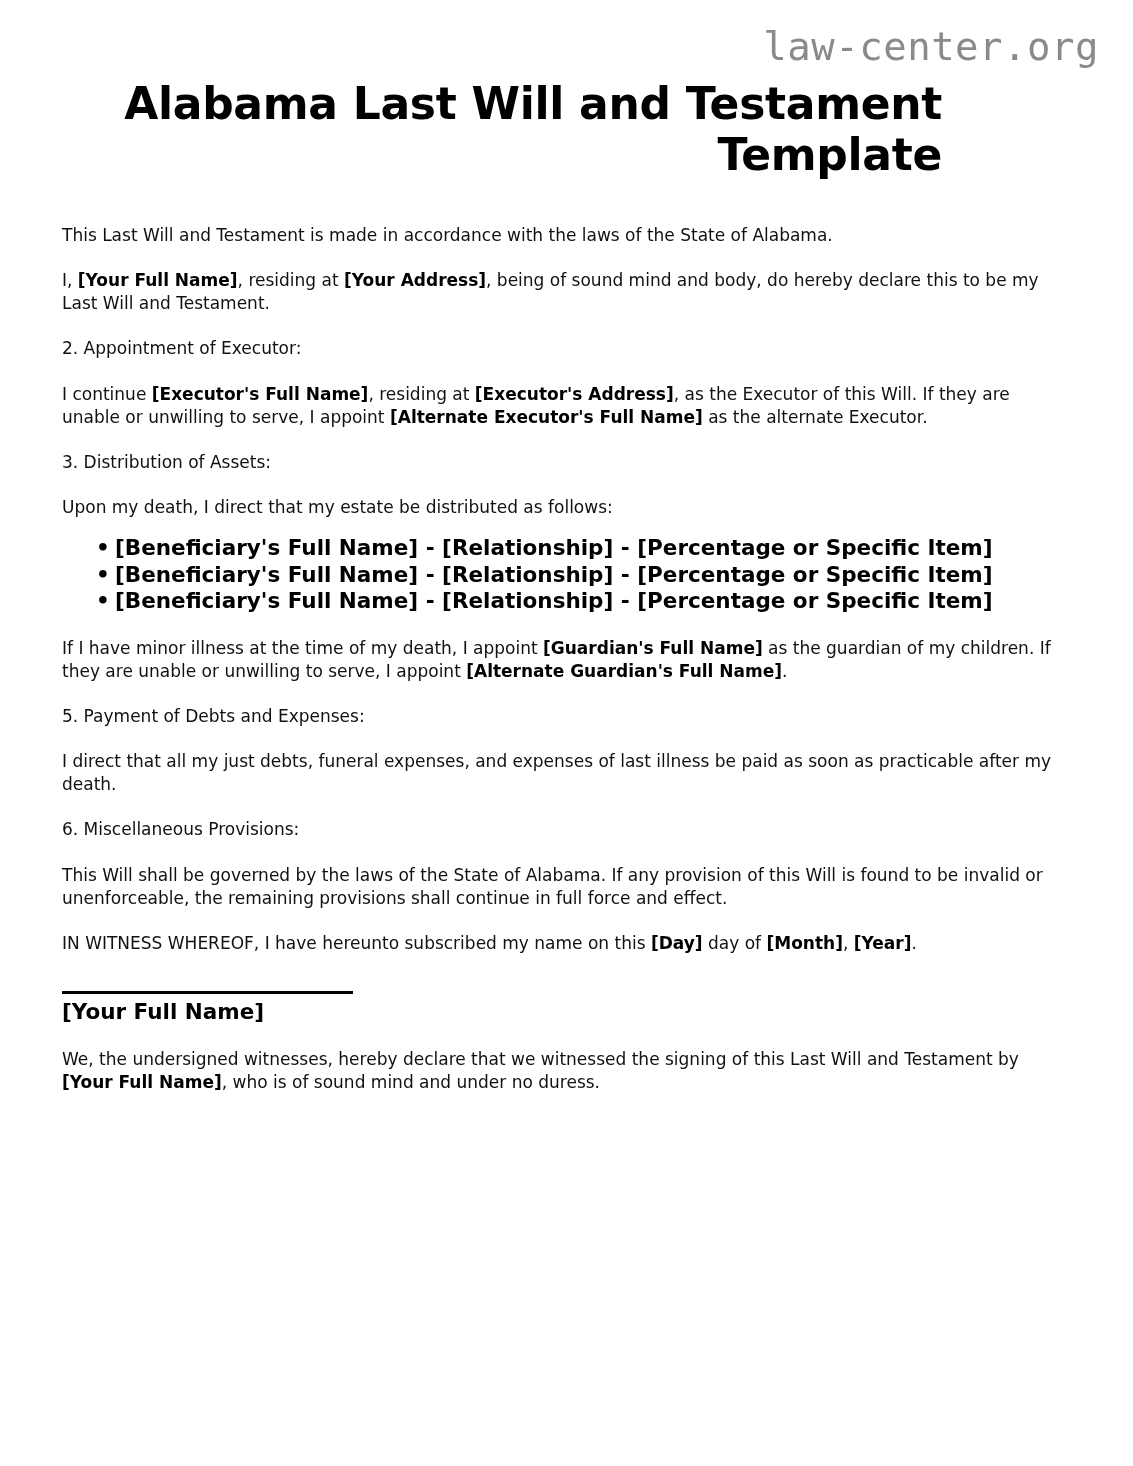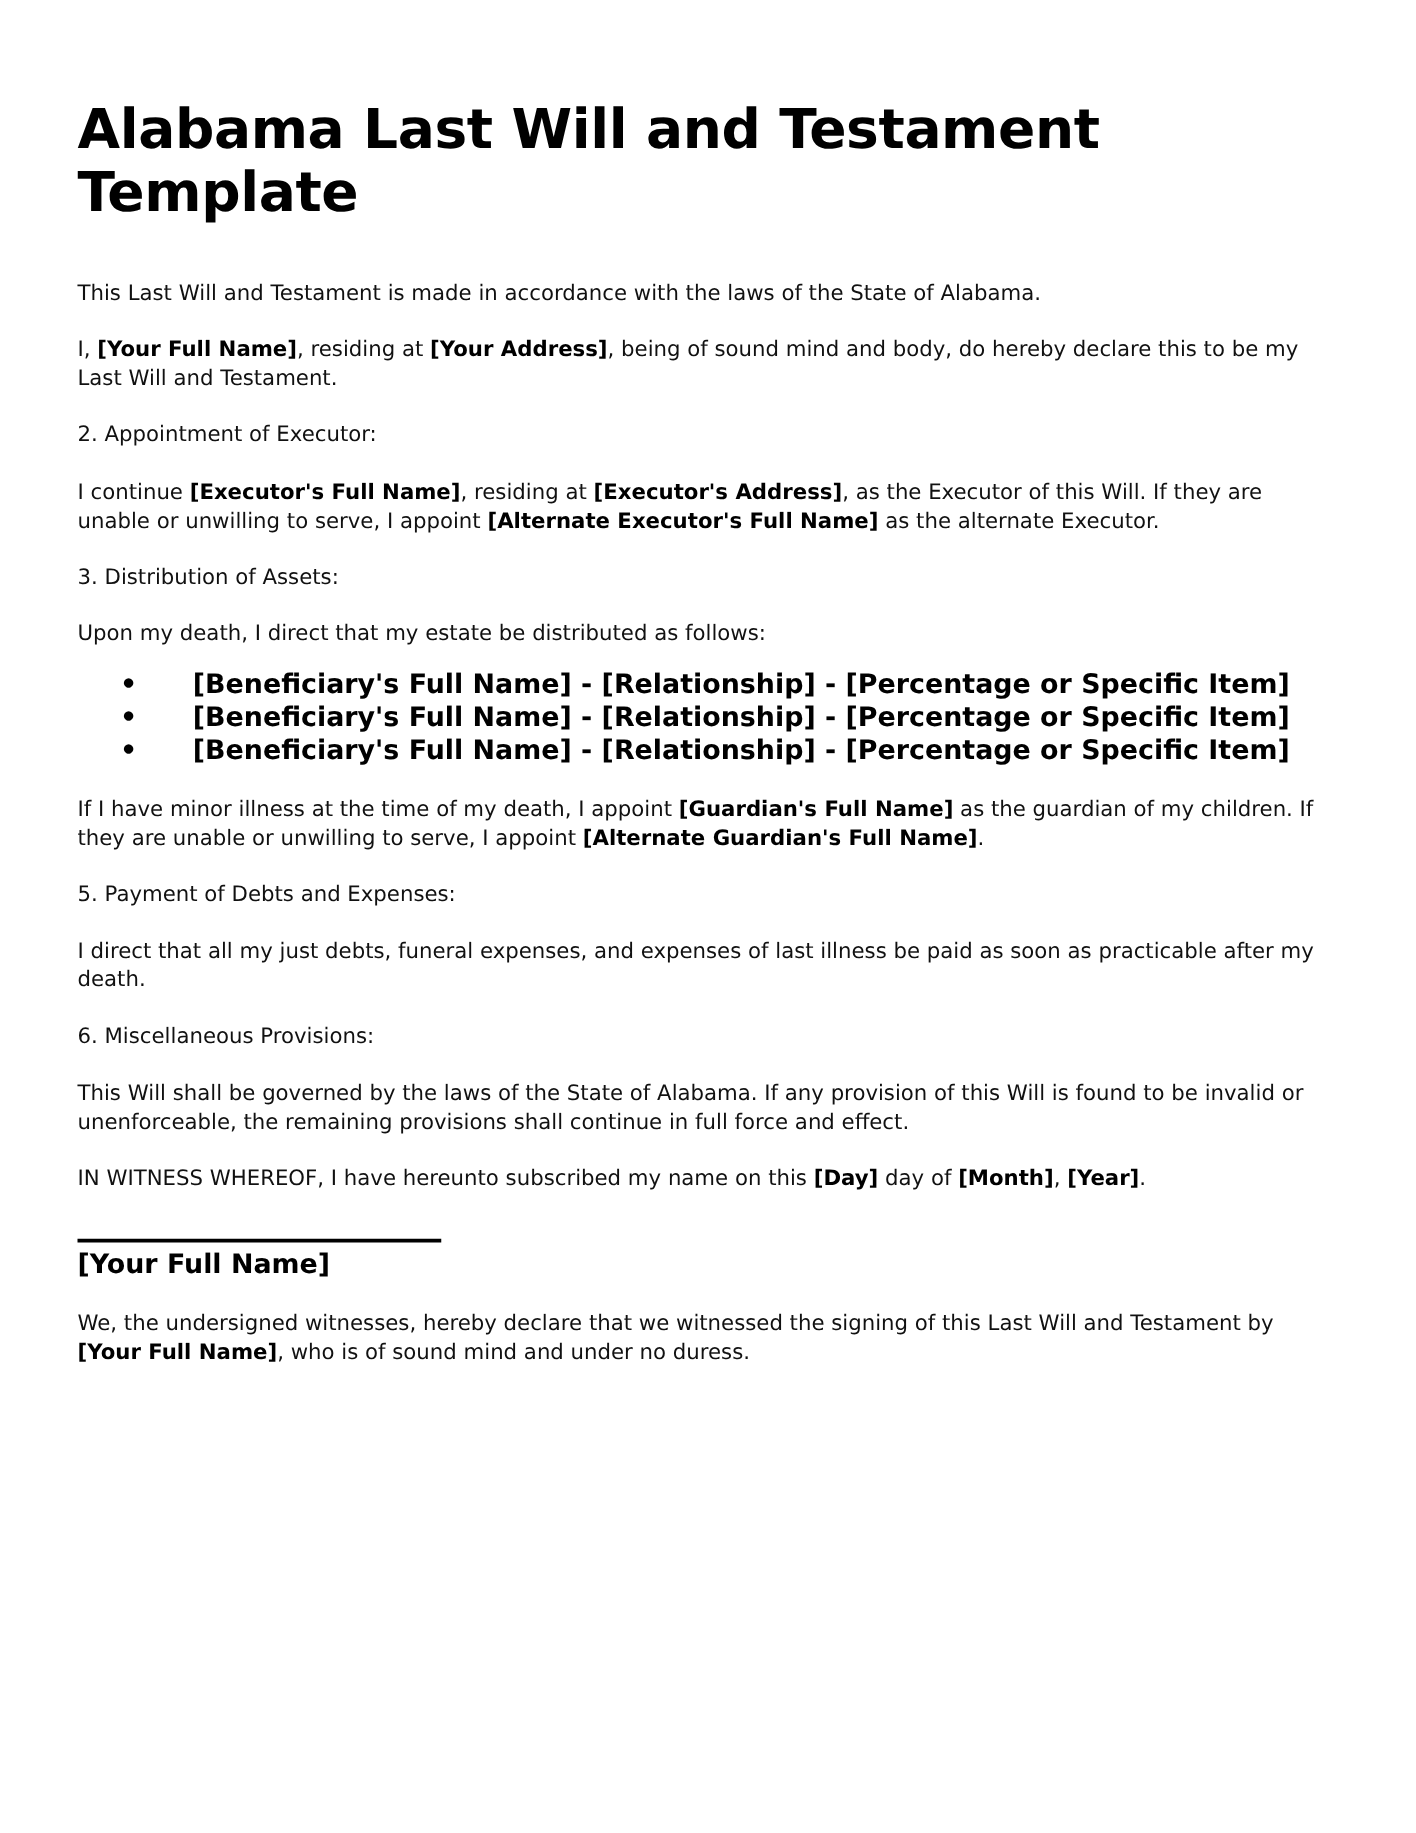--- a/index.html
+++ b/index.html
@@ -37,20 +37,21 @@
   }
   h1.doc-title {
     margin: 0;
     padding-top: 78px;
     font-size: 44px;
     line-height: 1.16;
     font-weight: 700;
     letter-spacing: -0.3px;
     color: #000000;
     max-width: 880px;
+    text-align: right;
   }
   p.para {
     margin: 0 0 0 0;
     padding-top: 22px;
     font-size: 17px;
     line-height: 1.36;
     color: #111111;
     max-width: 1010px;
   }
   p.para.first-body {
@@ -58,21 +59,20 @@
   }
   p.para b, li b {
     font-weight: 700;
     color: #000000;
   }
   ul.bene-list {
     margin: 0;
     padding: 16px 0 0 0;
     list-style: none;
     max-width: 1010px;
-    text-align: center;
   }
   ul.bene-list li {
     position: relative;
     padding-left: 53px;
     font-size: 21.5px;
     line-height: 1.24;
     font-weight: 700;
     color: #000000;
   }
   ul.bene-list li::before {
@@ -99,20 +99,21 @@
     line-height: 1.3;
     font-weight: 700;
     color: #000000;
   }
 </style>
 </head>
 <body>
 
 <div class="page">
 
+  <div class="watermark">law-center.org</div>
 
   <h1 class="doc-title">Alabama Last Will and Testament Template</h1>
 
   <p class="para first-body">This Last Will and Testament is made in accordance with the laws of the State of Alabama.</p>
 
   <p class="para"><span>I, </span><b>[Your Full Name]</b><span>, residing at </span><b>[Your Address]</b><span>, being of sound mind and body, do hereby declare this to be my Last Will and Testament.</span></p>
 
 
   <p class="para">2. Appointment of Executor:</p>
   <p class="para"><span>I continue </span><b>[Executor's Full Name]</b><span>, residing at </span><b>[Executor's Address]</b><span>, as the Executor of this Will. If they are unable or unwilling to serve, I appoint </span><b>[Alternate Executor's Full Name]</b><span> as the alternate Executor.</span></p>

